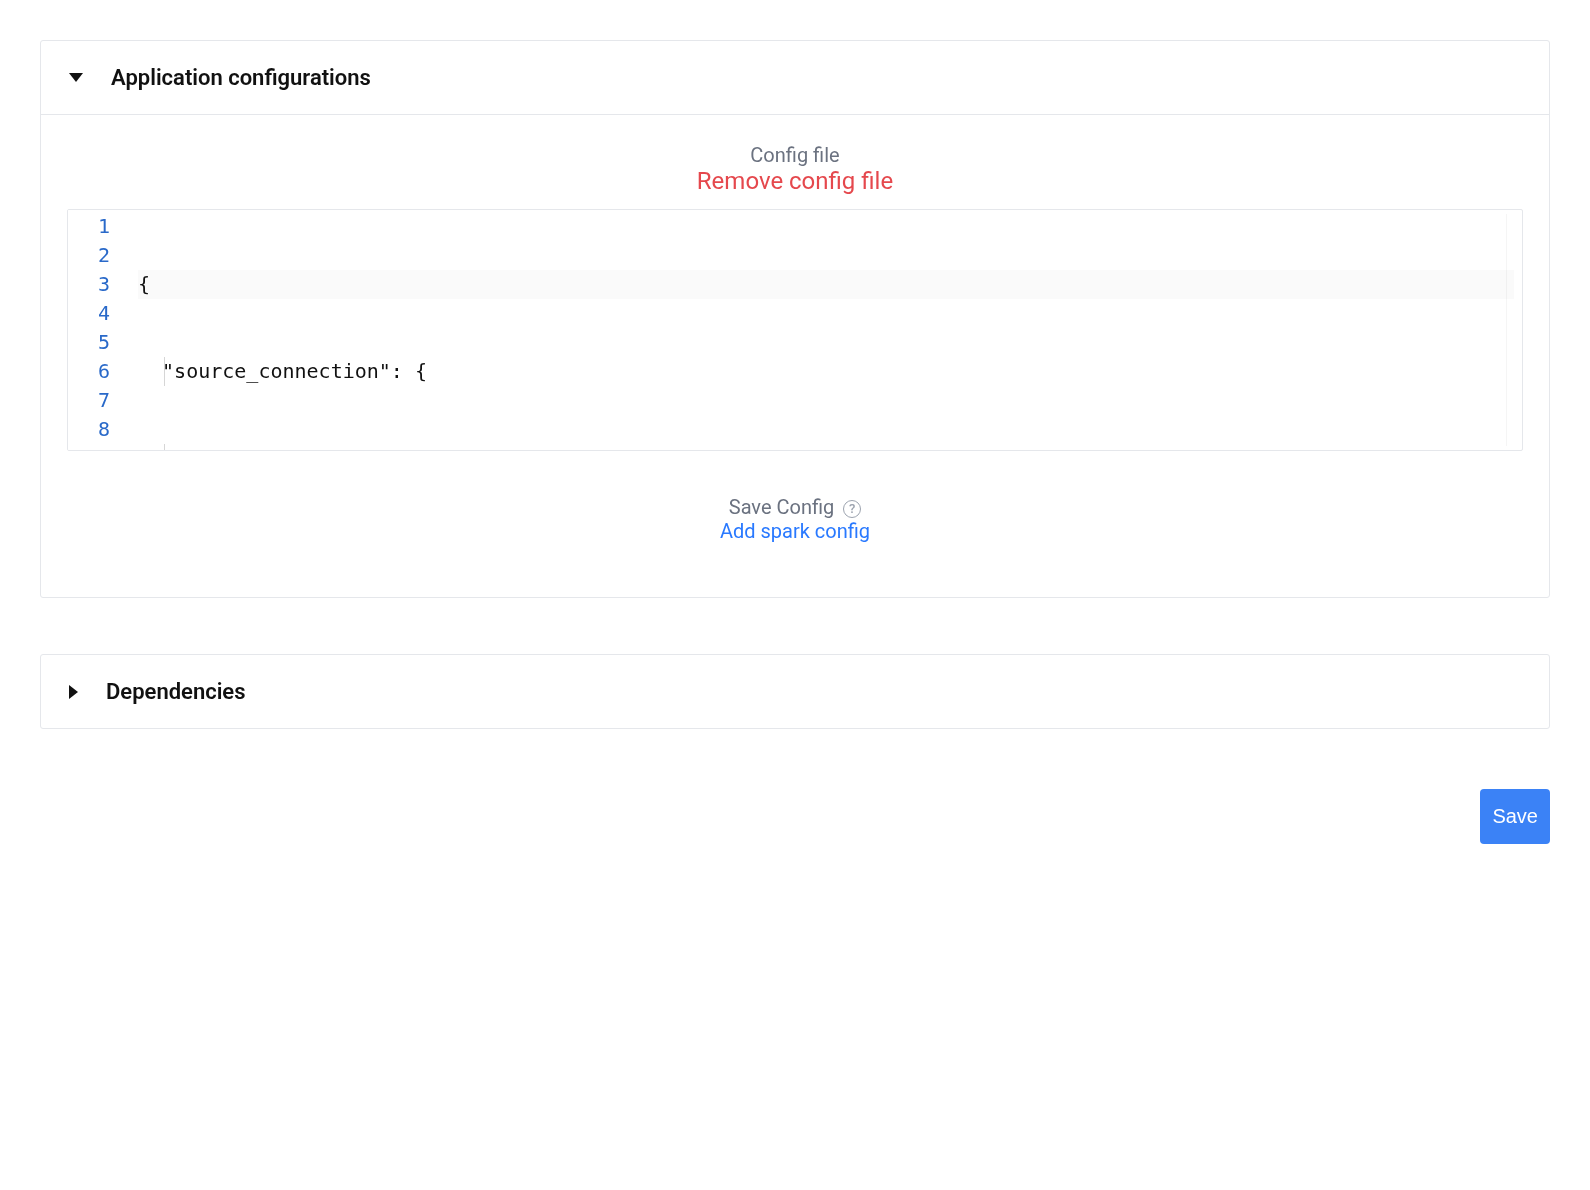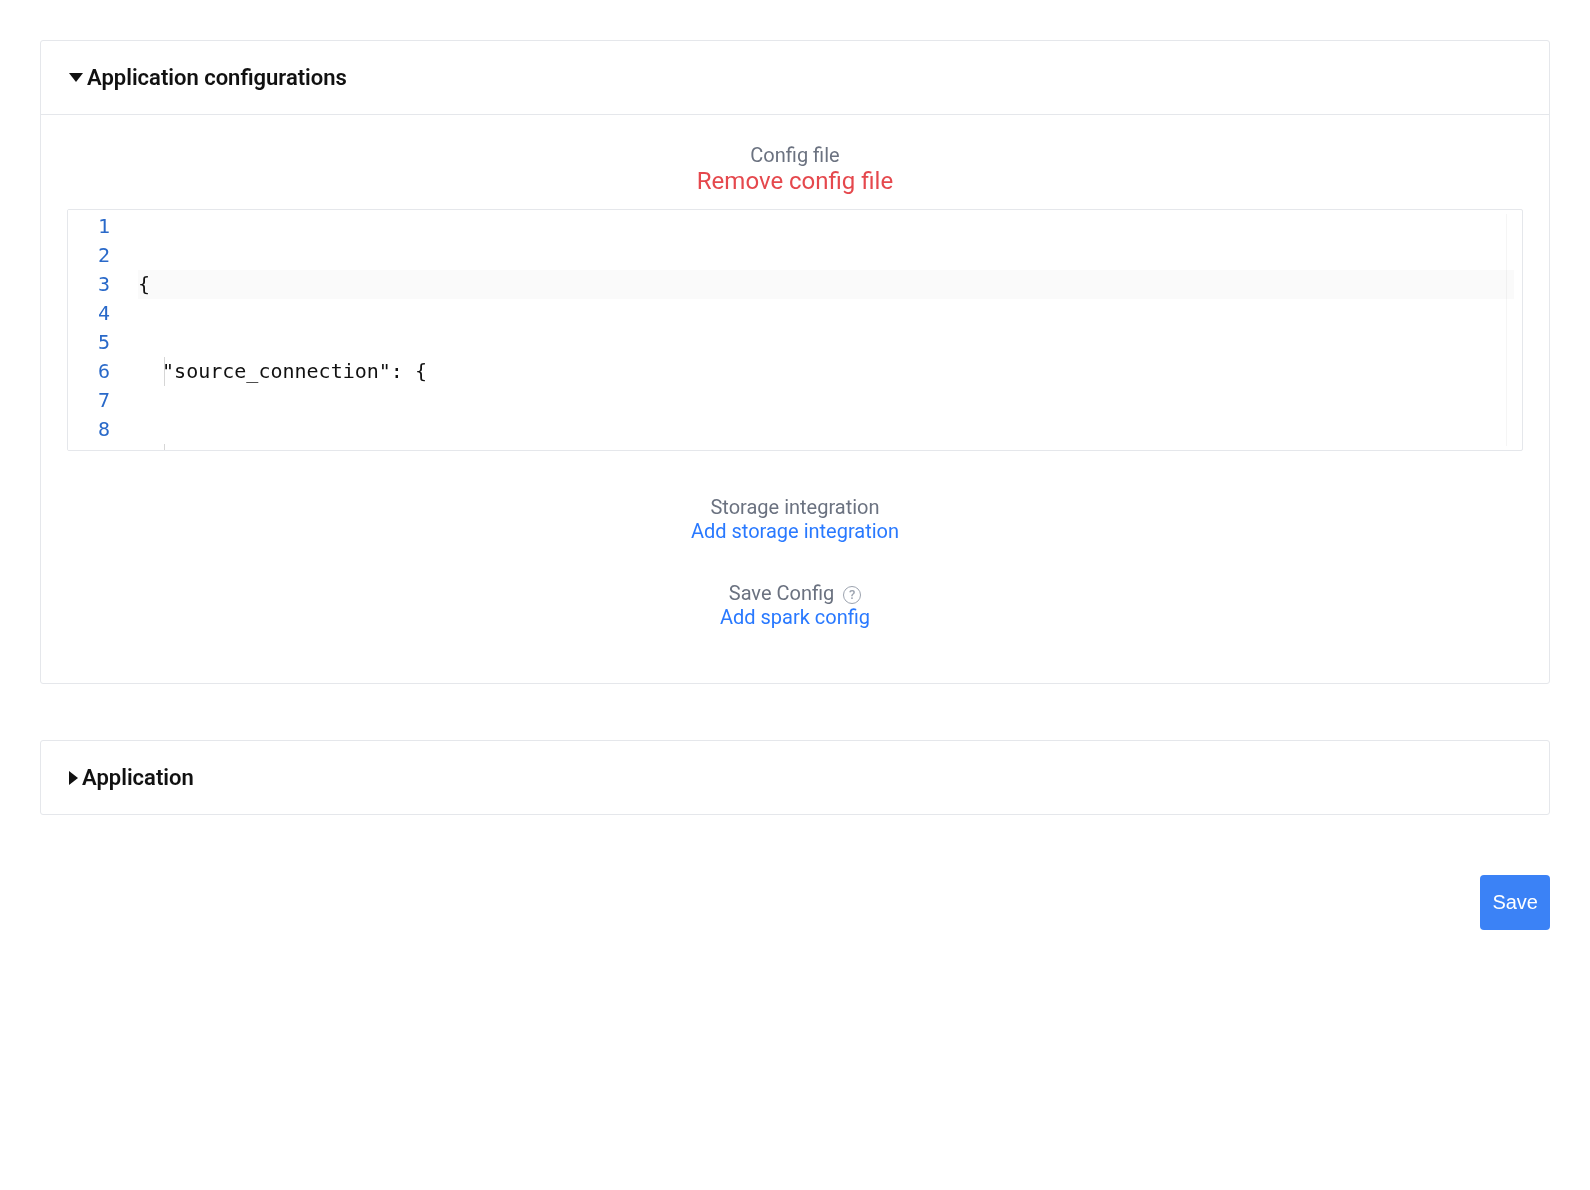--- a/index.html
+++ b/index.html
@@ -14,21 +14,21 @@
       border: 1px solid #e5e7eb;
       border-radius: 3px;
       background: #fff;
       margin-bottom: 56px;
     }
     .panel-header {
       display: flex;
       align-items: center;
       padding: 24px 28px;
       cursor: pointer;
-      gap: 4px;
+      gap: 28px;
     }
     .panel-header .title {
       font-size: 22px;
       font-weight: 600;
       color: #111;
     }
     .chevron {
       width: 0;
       height: 0;
       display: inline-block;
@@ -195,38 +195,34 @@
         <span class="line indent-guide">  "source_connection": {</span>
         <span class="line indent-guide">    "type": "mysql",</span>
         
         
         
         
         
       </div>
     </div>
 
-    <div class="section-row section-group">
-      <span class="section-label">Storage integration</span>
-      <span class="link-blue">Add storage integration</span>
-    </div>
 
     <div class="section-row section-group">
       <span class="section-label">
         <span>Save Config</span>
         <span class="help-icon">?</span>
       </span>
       <span class="link-blue">Add spark config</span>
     </div>
 
   </div>
 </div>
 
 <div class="panel" style="margin-bottom: 0;">
   <div class="panel-header">
     <span class="chevron right"></span>
-    <span class="title">Application</span>
+    <span class="title">Dependencies</span>
   </div>
 </div>
 
 <div class="footer">
   <button class="btn-primary">Save</button>
 </div>
 
 </body></html>

